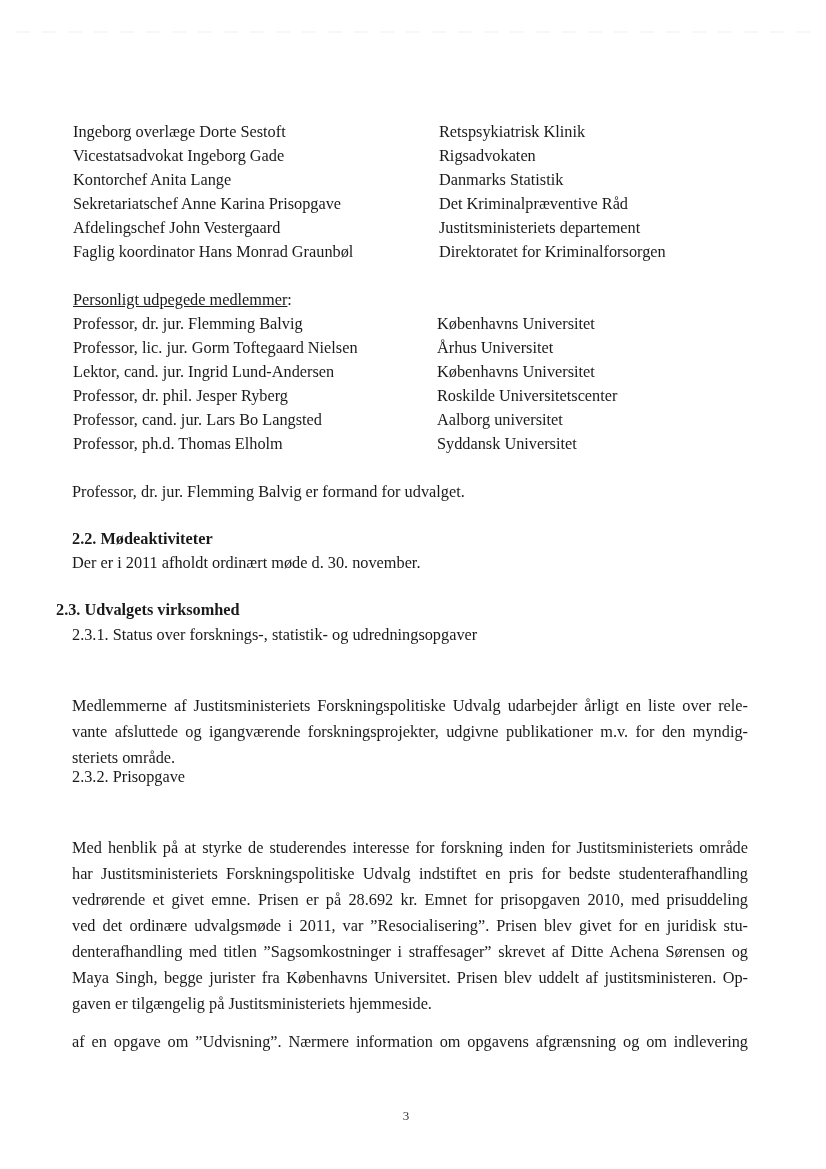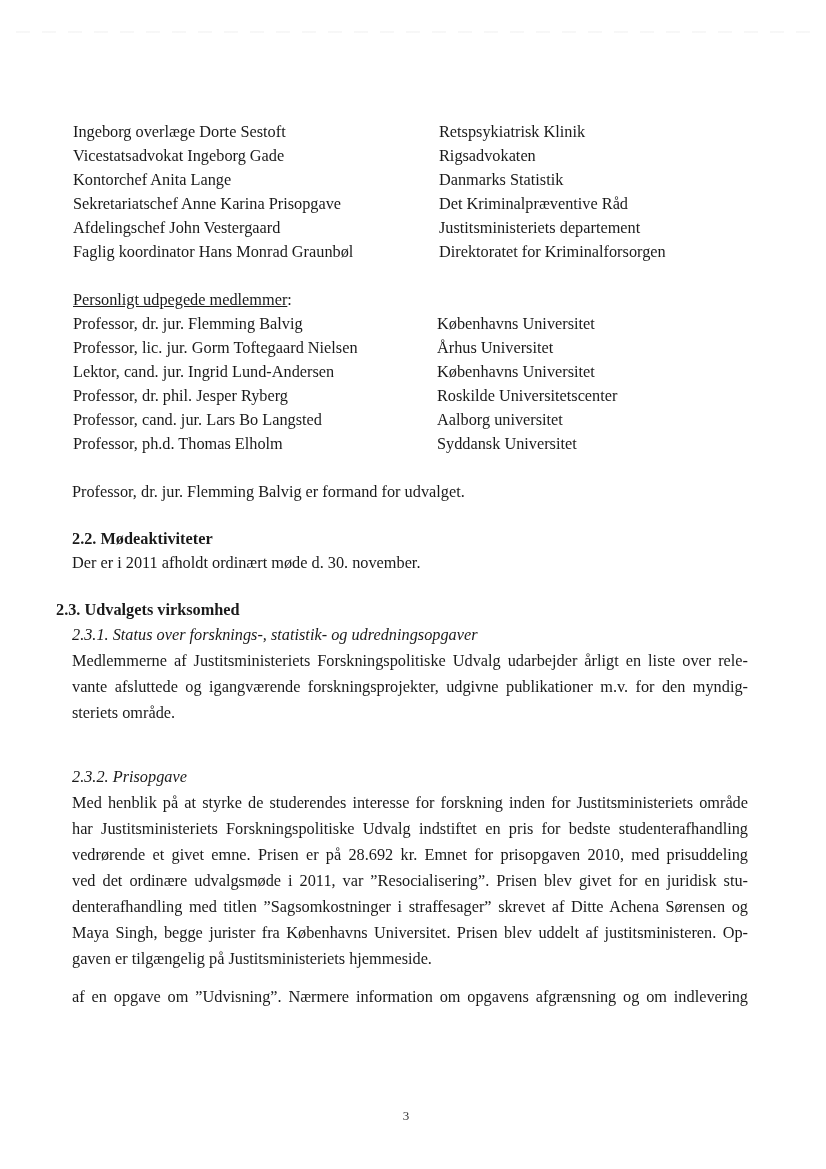--- a/index.html
+++ b/index.html
@@ -4,23 +4,23 @@
 <style>
   html, body { margin: 0; padding: 0; background: #ffffff; }
   body { width: 826px; height: 1169px; position: relative; overflow: hidden;
          font-family: "Liberation Serif", "DejaVu Serif", serif; color: #1a1a1a; }
   .abs { position: absolute; white-space: nowrap; }
   .txt { font-size: 16.3px; line-height: 24px; }
   .col-left { left: 73px; }
   .col-right { left: 439px; }
   .underline { text-decoration: underline; }
   .bold { font-weight: bold; }
-  .italic { font-style: italic; }
+  .italic { }
   .para { position: absolute; left: 72px; width: 676px; font-size: 16.3px; line-height: 26px;
-          text-align: justify; white-space: normal; }
+          text-align: justify; white-space: normal; margin-top: 45px; }
   .para .ln { display: block; text-align: justify; text-align-last: justify; height: 26px; }
   .para .ln.last { text-align-last: left; }
   .pagenum { position: absolute; left: 0; width: 812px; top: 1108px; text-align: center;
              font-size: 13px; color: #333; }
   .scanline { position: absolute; left: 16px; top: 31px; width: 800px; height: 2px;
               background: repeating-linear-gradient(90deg, #f2f2f2 0 14px, transparent 14px 26px); opacity: 0.6; }
 </style>
 </head>
 <body>
 

